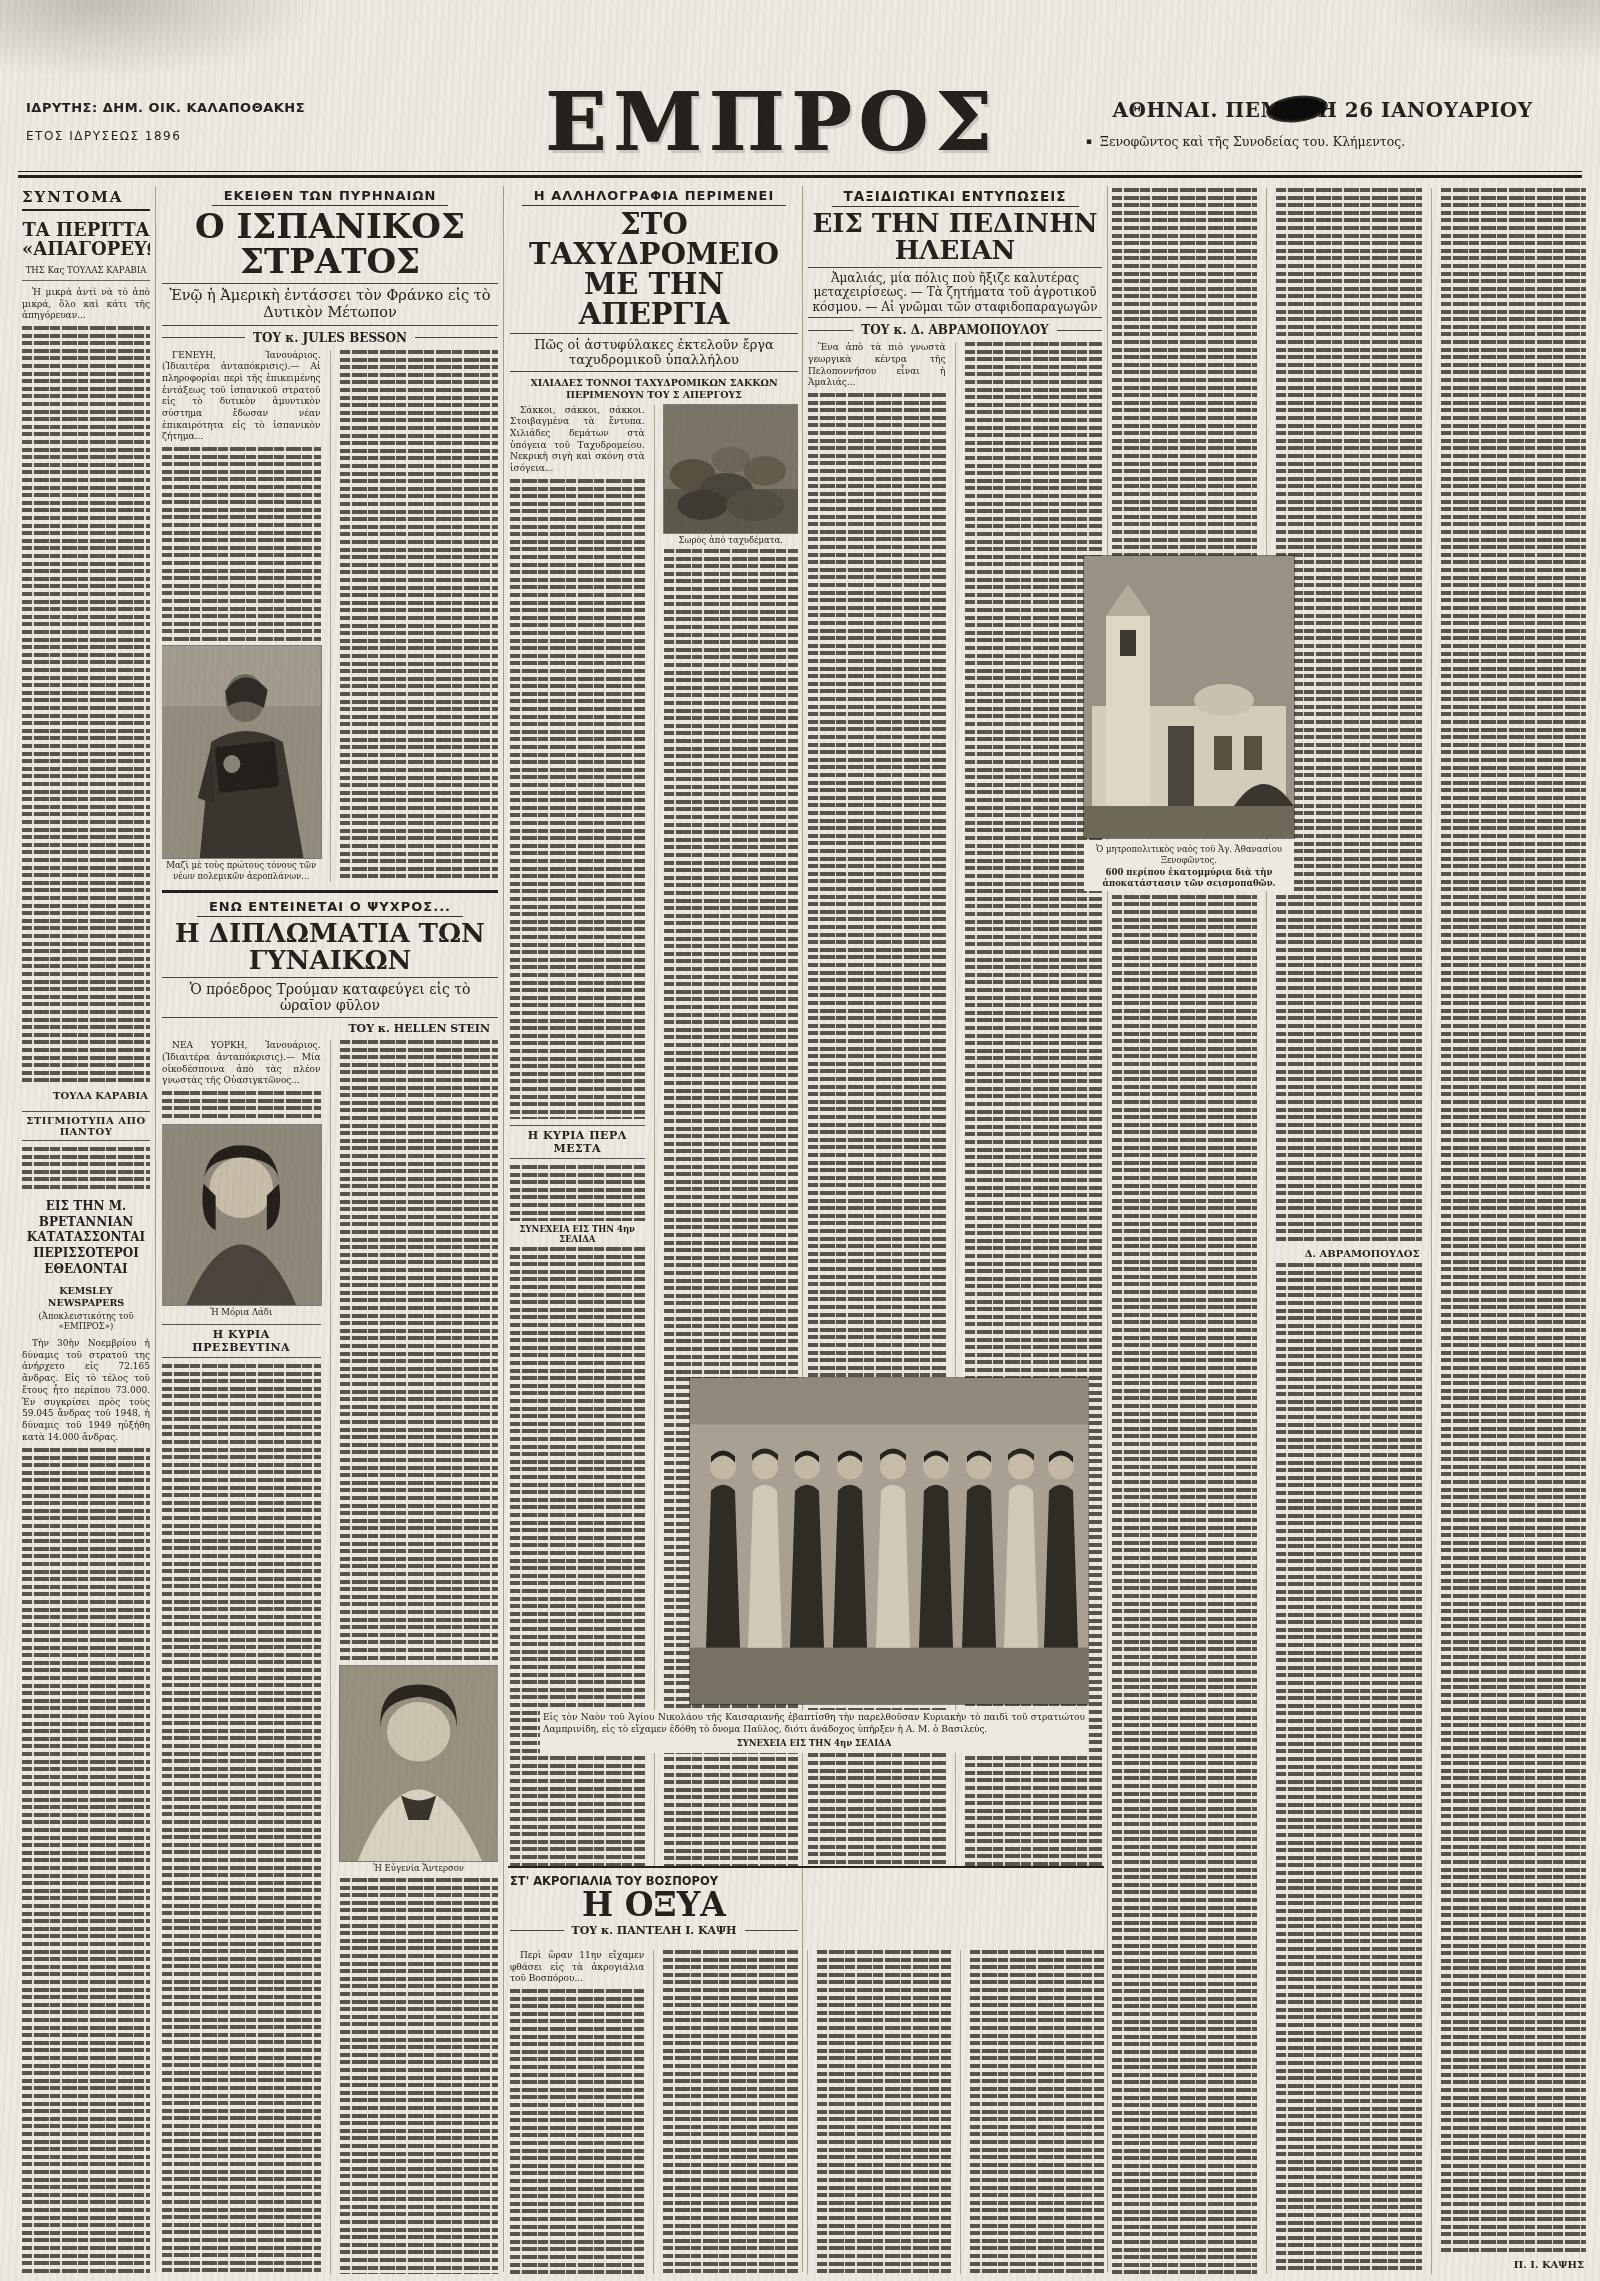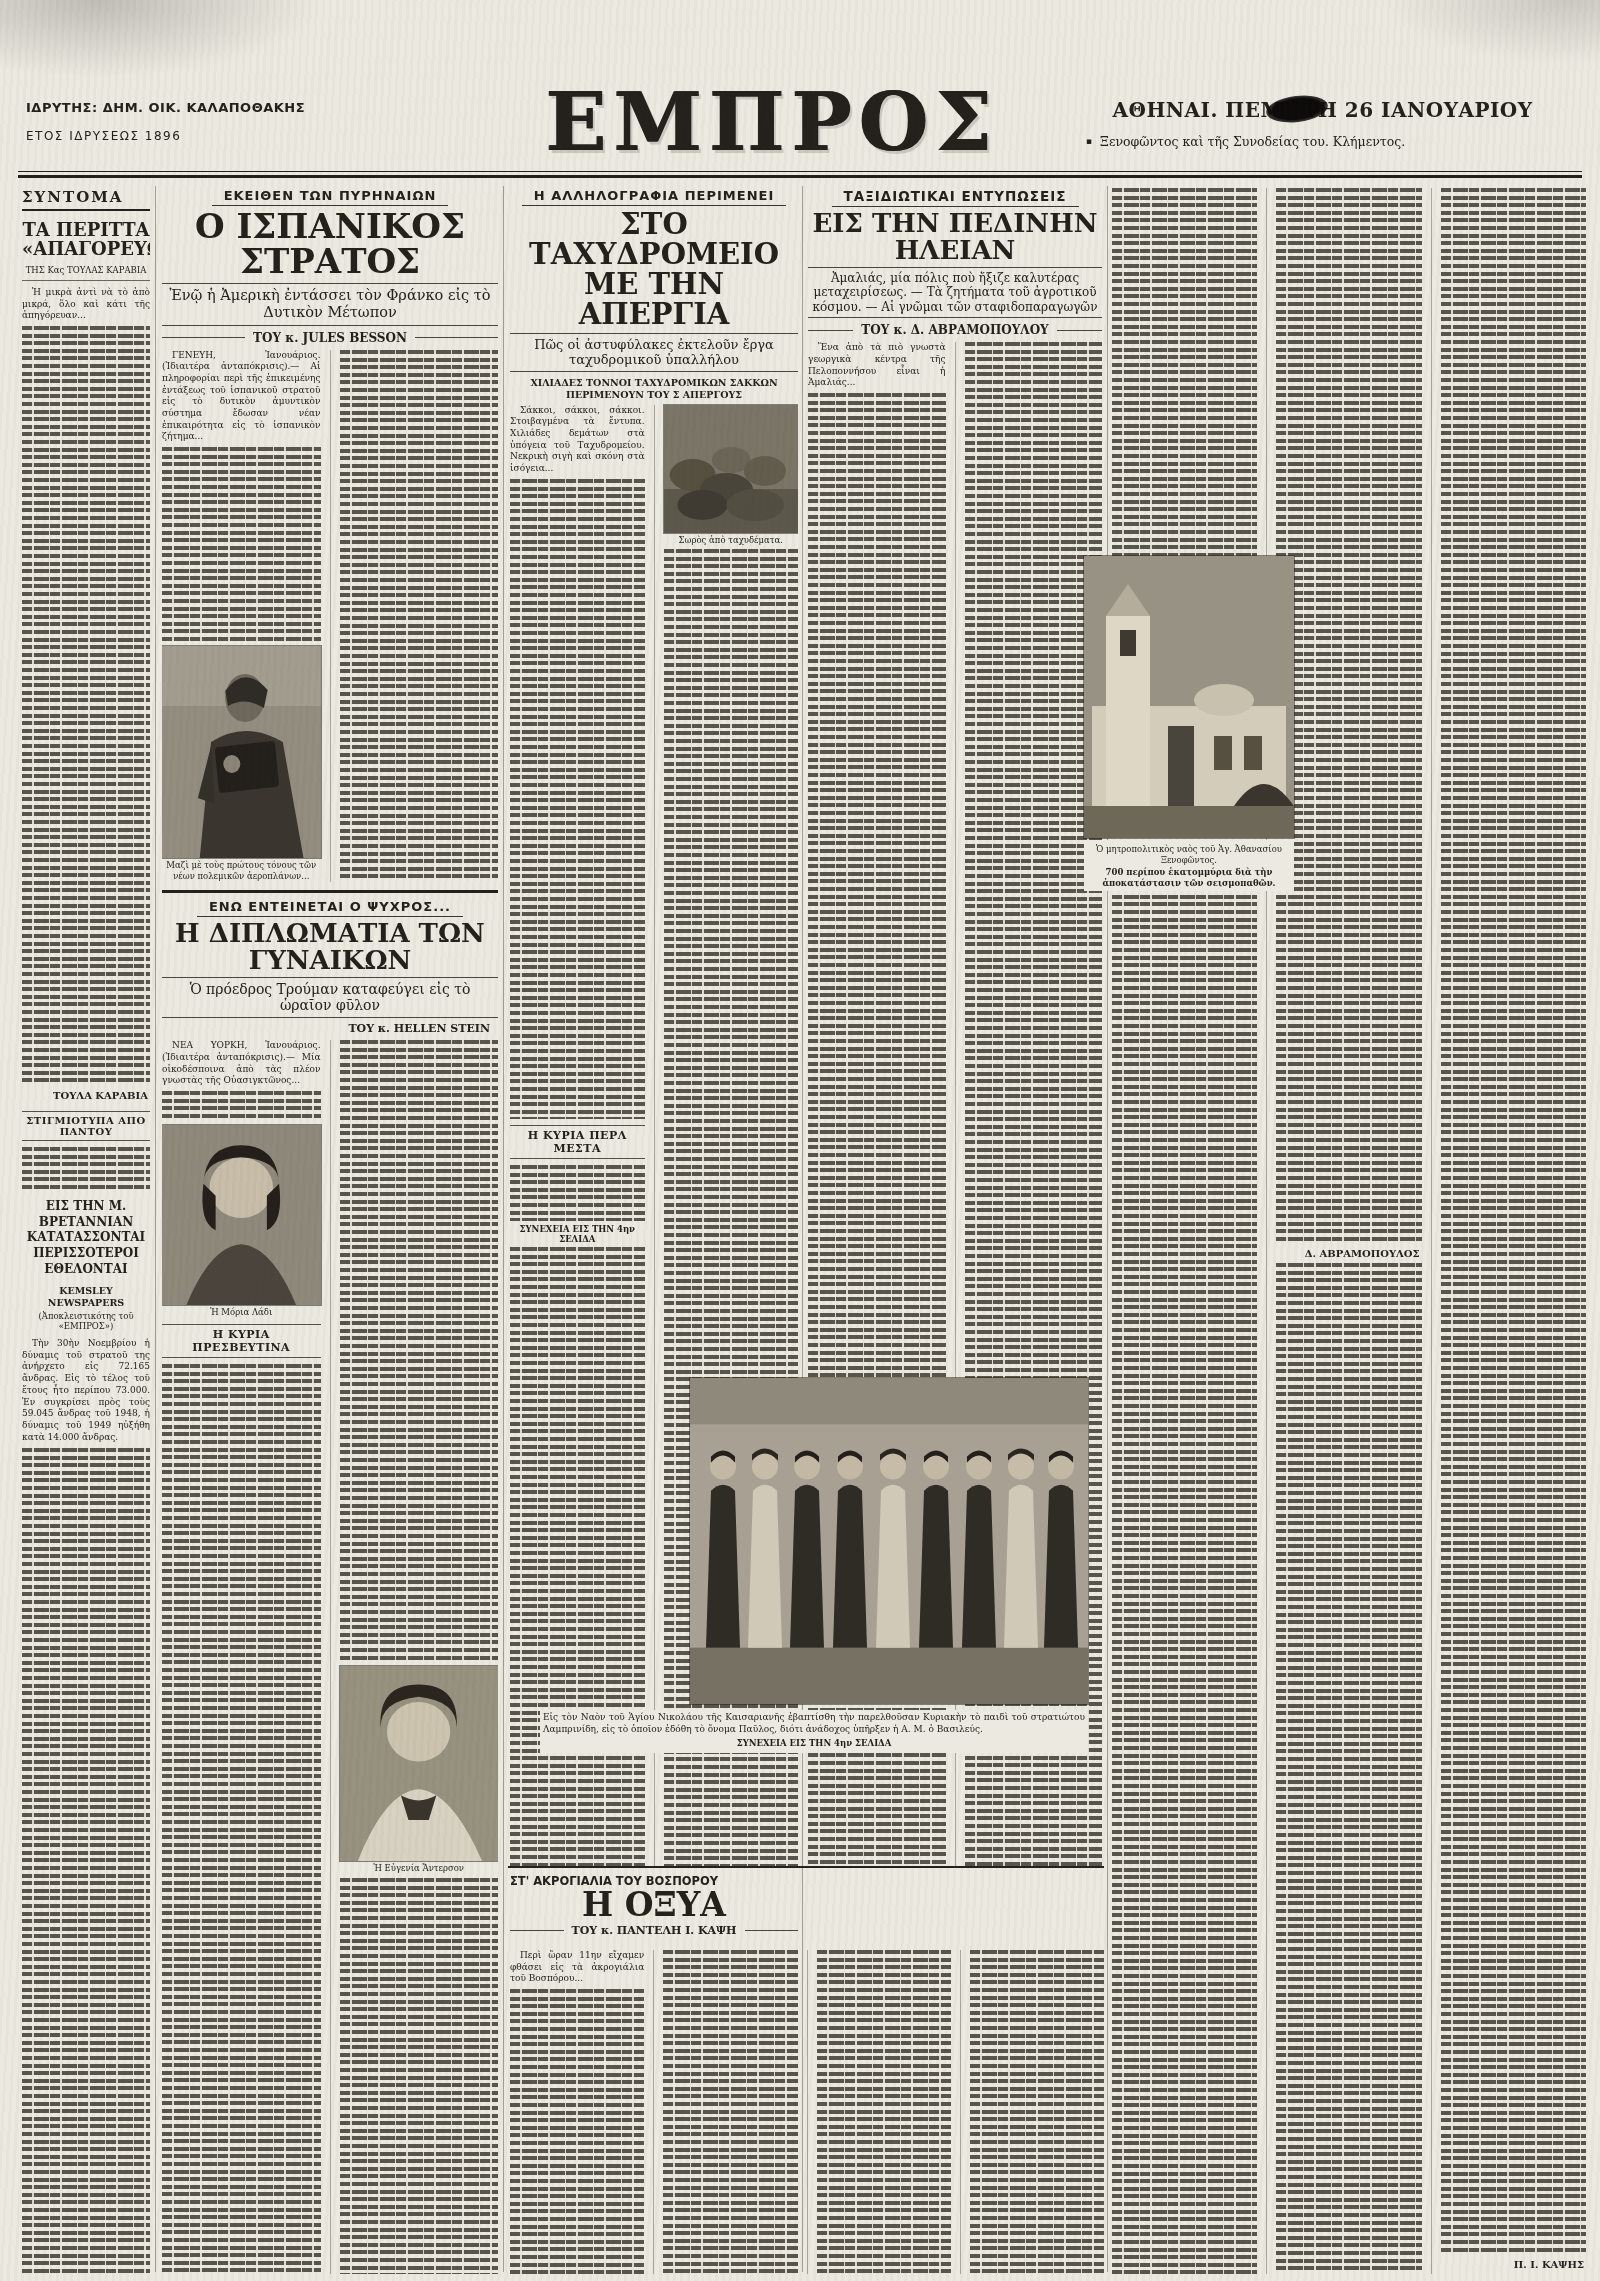--- a/index.html
+++ b/index.html
@@ -254,21 +254,21 @@
       <ellipse cx="140" cy="144" rx="30" ry="16" fill="#c8c1ae"></ellipse>
       <rect x="84" y="170" width="26" height="80" fill="#4a453c"></rect>
       <rect x="130" y="180" width="18" height="34" fill="#55503f"></rect>
       <rect x="160" y="180" width="18" height="34" fill="#55503f"></rect>
       <path d="M150 250 q30 -44 60 0 Z" fill="#3a362e"></path>
       <rect y="250" width="210" height="32" fill="#6e6859"></rect>
     </svg>
   </div>
   <div class="capbox" style="left:1084px;top:840px;width:210px">
     <div class="cap">Ὁ μητροπολιτικὸς ναὸς τοῦ Ἁγ. Ἀθανασίου Ξενοφῶντος.</div>
-    <div class="cap" style="font-weight:bold">700 περίπου ἑκατομμύρια διὰ τὴν ἀποκατάστασιν τῶν σεισμοπαθῶν.</div>
+    <div class="cap" style="font-weight:bold">600 περίπου ἑκατομμύρια διὰ τὴν ἀποκατάστασιν τῶν σεισμοπαθῶν.</div>
   </div>
 
   <div class="ph z2" style="position:absolute;left:690px;top:1378px;width:398px;height:326px">
     <svg viewBox="0 0 398 324" preserveAspectRatio="none">
       <defs>
         <g id="figd">
           <path d="M2 268 L7 112 Q19 100 31 112 L36 268 Z" fill="#2f2b25"></path>
           <circle cx="19" cy="88" r="13" fill="#c2b8a4"></circle>
           <path d="M7 84 Q19 70 31 84 L31 78 Q19 66 7 78 Z" fill="#231f1b"></path>
         </g>
@@ -286,21 +286,21 @@
         <use href="#figd" x="98"></use>
       <use href="#figd" x="141"></use>
         <use href="#figl" x="184"></use>
         <use href="#figd" x="227"></use>
       <use href="#figd" x="270"></use>
         <use href="#figl" x="312"></use>
         <use href="#figd" x="352"></use>
     </svg>
   </div>
   <div class="capbox" style="left:540px;top:1710px;width:548px">
-    <div class="capj">Εἰς τὸν Ναὸν τοῦ Ἁγίου Νικολάου τῆς Καισαριανῆς ἐβαπτίσθη τὴν παρελθοῦσαν Κυριακὴν τὸ παιδὶ τοῦ στρατιώτου Λαμπρινίδη, εἰς τὸ ὁποῖον ἐδόθη τὸ ὄνομα Παῦλος, διότι ἀνάδοχος ὑπῆρξεν ἡ Α. Μ. ὁ Βασιλεύς.</div>
+    <div class="capj">Εἰς τὸν Ναὸν τοῦ Ἁγίου Νικολάου τῆς Καισαριανῆς ἐβαπτίσθη τὴν παρελθοῦσαν Κυριακὴν τὸ παιδὶ τοῦ στρατιώτου Λαμπρινίδη, εἰς τὸ εἴχαμεν ἐδόθη τὸ ὄνομα Παῦλος, διότι ἀνάδοχος ὑπῆρξεν ἡ Α. Μ. ὁ Βασιλεύς.</div>
     <div class="cont">ΣΥΝΕΧΕΙΑ ΕΙΣ ΤΗΝ 4ην ΣΕΛΙΔΑ</div>
   </div>
 
   <div style="position:absolute;left:508px;top:1866px;width:596px;height:2px;background:#24211c"></div>
 
   <div class="blk" style="left:510px;top:1874px;width:288px;height:74px">
     <div style="font-family:'DejaVu Sans','Liberation Sans',sans-serif;font-weight:bold;font-size:11.5px">ΣΤ' ΑΚΡΟΓΙΑΛΙΑ ΤΟΥ ΒΟΣΠΟΡΟΥ</div>
     <div class="hl" style="font-size:33px">Η ΟΞΥΑ</div>
     <div class="bl-row" style="font-size:11px">
         <span>ΤΟΥ κ. ΠΑΝΤΕΛΗ Ι. ΚΑΨΗ</span>

